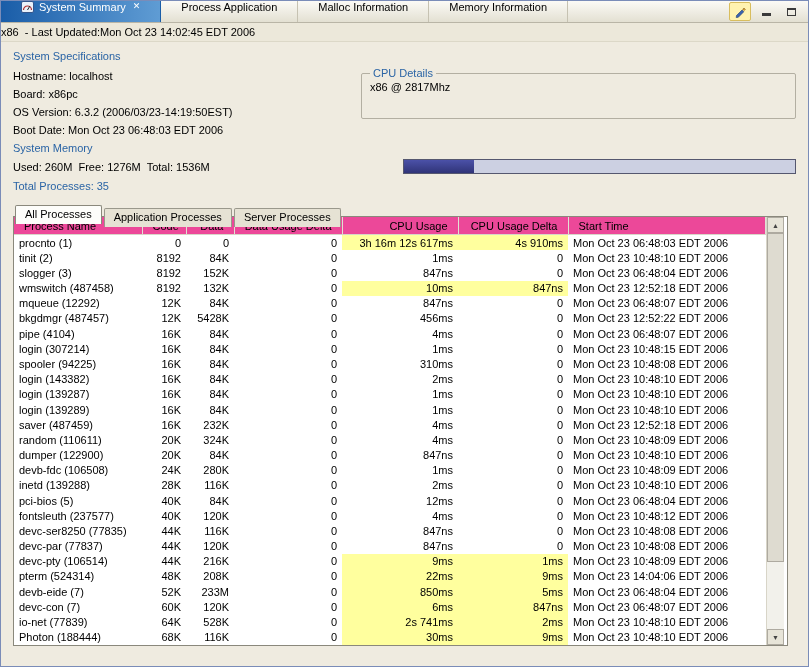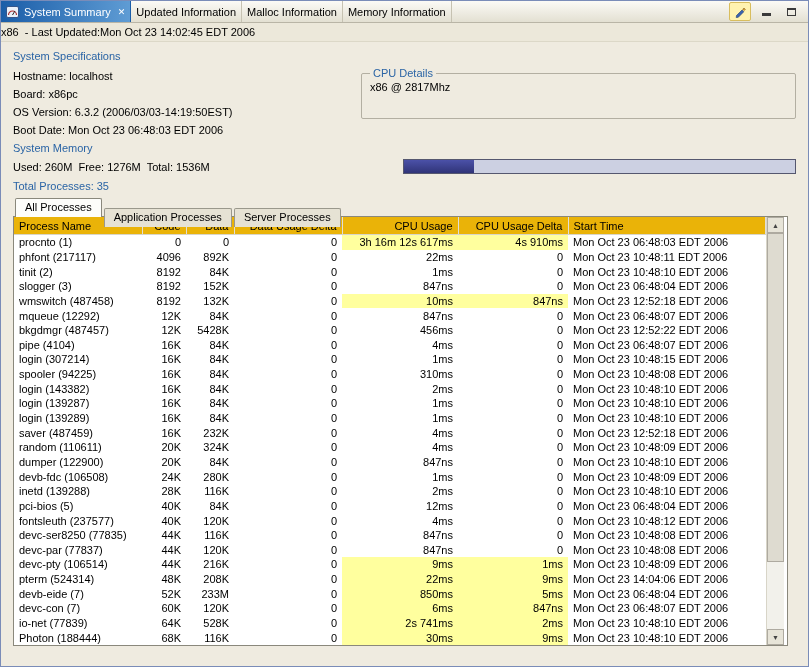--- a/index.html
+++ b/index.html
@@ -12,21 +12,21 @@
     background:#efebe0; border:1px solid #7a8cb8;
     position:relative; overflow:hidden;
   }
   
   .tabbar {
     height:21px; display:flex; align-items:stretch;
     background:linear-gradient(#fbfaf6,#e3e0d2);
     border-bottom:1px solid #b9b5a6;
   }
   .tab {
-    display:flex; align-items:center; padding:0 5px;
+    display:flex; padding:0 20px;
     border-right:1px solid #c6c2b2; cursor:default; white-space:nowrap;
   }
   .tab.active {
     background:linear-gradient(90deg,#1a5da8,#5f9cd4);
     color:#fff; border-right:1px solid #1a5da8;
   }
   .tab .ticon { margin-right:5px; display:inline-flex; }
   .tab .close { margin-left:7px; font-size:9px; font-weight:bold; cursor:pointer; }
   .winbtns { margin-left:auto; display:flex; align-items:center; gap:5px; padding:0 7px; }
   .toolbtn { display:inline-flex; align-items:center; justify-content:center;
@@ -59,30 +59,30 @@
   }
   .memfill { height:100%; background:linear-gradient(#4b51a8,#303478); }
   
   .proc-tabs { display:flex; margin:2px 0 0 2px; position:relative; z-index:2; }
   .ptab {
     padding:2px 9px 2px 9px; margin-right:2px;
     border:1px solid #9a988c; border-bottom:none;
     border-radius:2px 2px 0 0; background:#e6e2d4; cursor:pointer;
     position:relative; top:11px;
   }
-  .ptab.active { background:#fdfdfa; top:1px; padding-bottom:4px; border-color:#8a887c; }
+  .ptab.active { background:#fdfdfa; top:8px; padding-bottom:4px; border-color:#8a887c; }
   
   .table-outer {
     border:1px solid #8a887c; background:#fff; display:flex;
     height:428px; margin-right:8px; position:relative; z-index:1; overflow:hidden;
   }
   table { border-collapse:collapse; table-layout:fixed; width:752px; }
   thead th {
-    background:#eab308; font-weight:normal; text-align:left;
-    padding:2px 5px; height:13px;
+    background:#ec4899; font-weight:normal; text-align:left;
+    padding:2px 10px; height:13px;
     border-right:1px solid #e2dfd4; border-bottom:1px solid #d8d5c8;
     white-space:nowrap; overflow:hidden;
   }
   thead th.num { text-align:right; }
   tbody td {
     padding:1px 5px; height:12px; line-height:12px;
     white-space:nowrap; overflow:hidden;
   }
   tbody td.num { text-align:right; }
   tbody td.hl { background:#ffff9e; }
@@ -111,21 +111,21 @@
         <svg width="13" height="12" viewBox="0 0 13 12">
           <rect x="0.5" y="0.5" width="12" height="11" rx="1.5" fill="#eaf1fa" stroke="#34568c"></rect>
           <path d="M2.5 9 A4 4 0 0 1 10.5 9" fill="none" stroke="#b03030" stroke-width="1.2"></path>
           <line x1="6.5" y1="9" x2="8.8" y2="5.2" stroke="#222" stroke-width="1"></line>
         </svg>
       </span>
       <span>System Summary</span>
       <span class="close">✕</span>
     </div>
     <div class="tab">
-      <span>Updated Information</span>
+      <span>Process Application</span>
     </div>
     <div class="tab">
       <span>Malloc Information</span>
     </div>
     <div class="tab">
       <span>Memory Information</span>
     </div>
     <div class="winbtns">
       <span class="toolbtn pen">
         <svg width="12" height="12" viewBox="0 0 12 12">
@@ -144,21 +144,21 @@
 
   <div class="updated">x86  - Last Updated:Mon Oct 23 14:02:45 EDT 2006</div>
 
   <div class="content">
 
     <div class="sec-head">System Specifications</div>
     <div class="spec-wrap">
       <div class="spec-fields">
         <div>Hostname: localhost</div>
         <div>Board: x86pc</div>
-        <div>OS Version: 6.3.2 (2006/03/03-14:19:50EST)</div>
+        <div>OS Version: 6.3.2 (2006/03/23-14:19:50EST)</div>
         <div>Boot Date: Mon Oct 23 06:48:03 EDT 2006</div>
       </div>
       <fieldset class="cpu-box">
         <legend>CPU Details</legend>
         <div>x86 @ 2817Mhz</div>
       </fieldset>
     </div>
 
     <div class="sec-head">System Memory</div>
     <div class="mem-row">
@@ -201,29 +201,20 @@
             <tr>
               <td>procnto (1)</td>
               <td class="num">0</td>
               <td class="num">0</td>
               <td class="num">0</td>
               <td class="num hl">3h 16m 12s 617ms</td>
               <td class="num hl">4s 910ms</td>
               <td>Mon Oct 23 06:48:03 EDT 2006</td>
             </tr>
             <tr>
-              <td>phfont (217117)</td>
-              <td class="num">4096</td>
-              <td class="num">892K</td>
-              <td class="num">0</td>
-              <td class="num">22ms</td>
-              <td class="num">0</td>
-              <td>Mon Oct 23 10:48:11 EDT 2006</td>
-            </tr>
-            <tr>
               <td>tinit (2)</td>
               <td class="num">8192</td>
               <td class="num">84K</td>
               <td class="num">0</td>
               <td class="num">1ms</td>
               <td class="num">0</td>
               <td>Mon Oct 23 10:48:10 EDT 2006</td>
             </tr>
             <tr>
               <td>slogger (3)</td>

